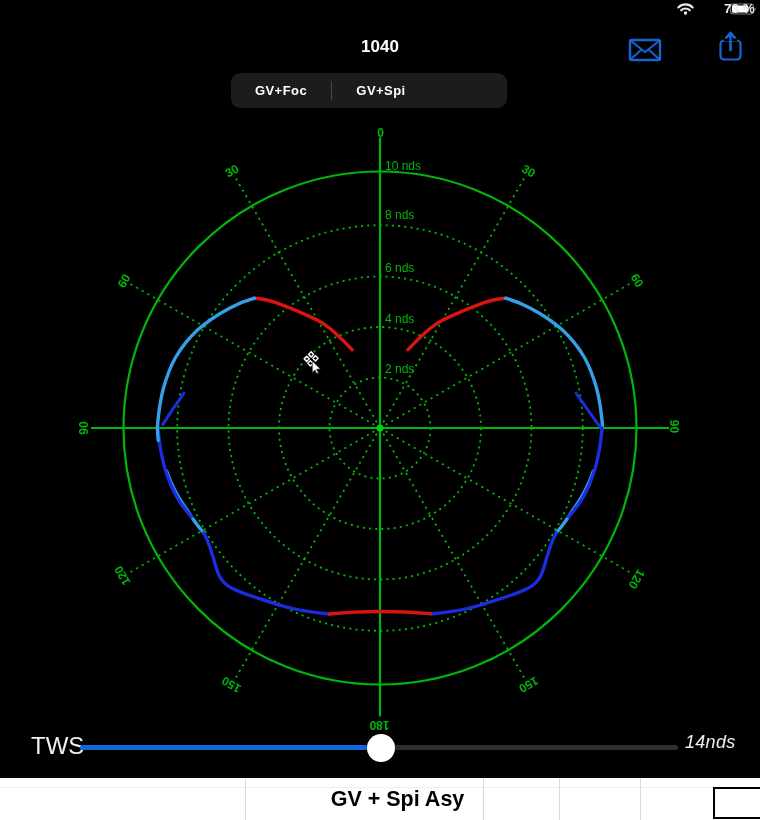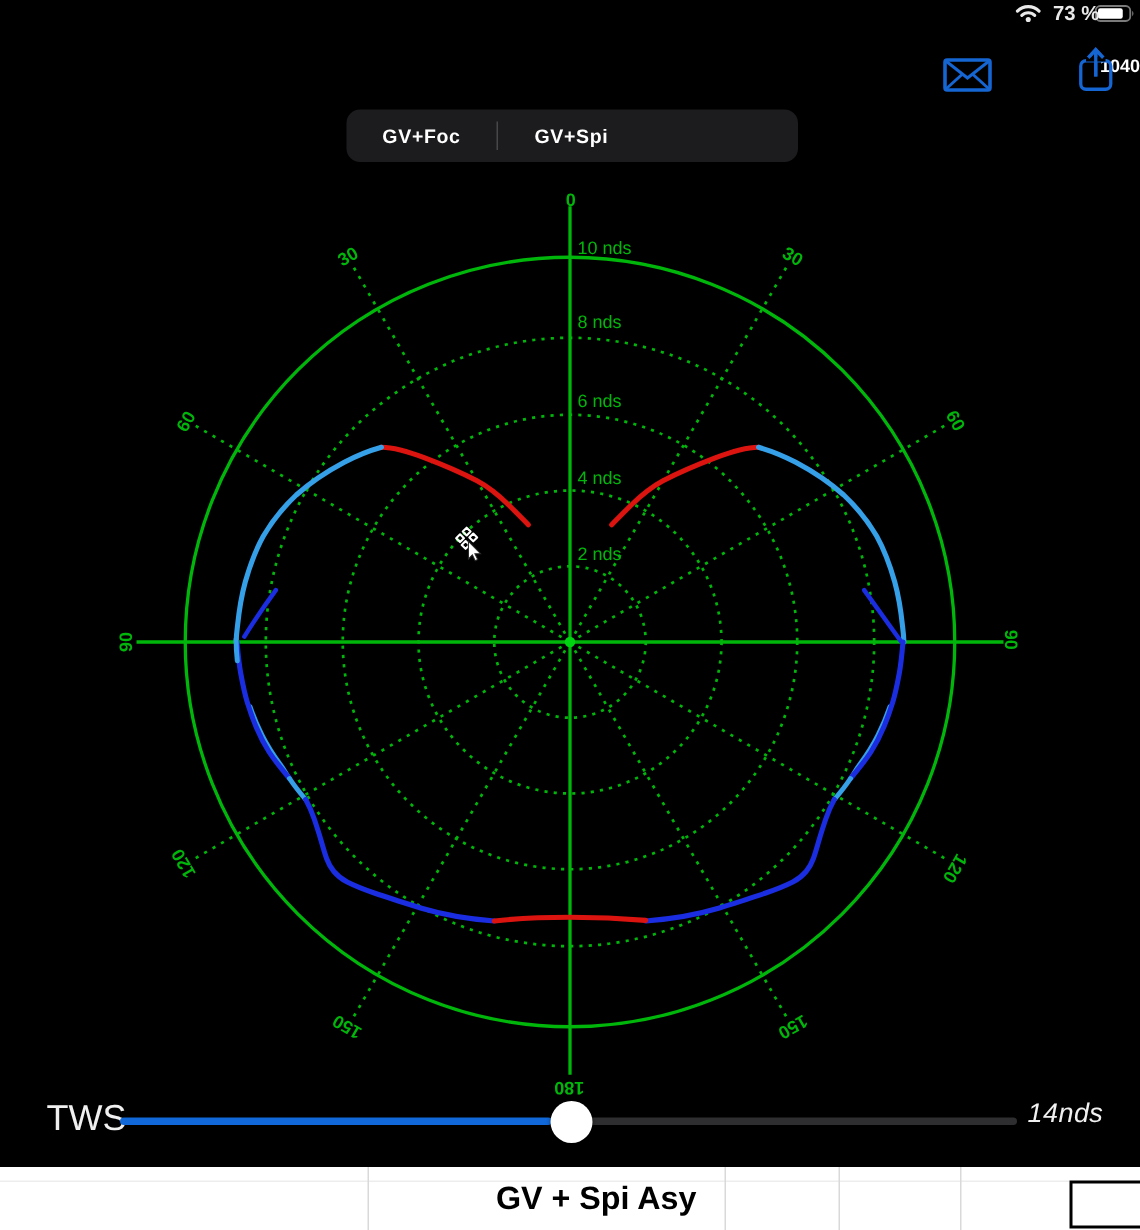--- a/index.html
+++ b/index.html
@@ -1,23 +1,23 @@
 <!DOCTYPE html>
 <html><head>
 <meta charset="utf-8">
 <style>
 html,body{margin:0;padding:0;width:760px;height:820px;background:#fff;overflow:hidden;
   font-family:"Liberation Sans",sans-serif;}
 #stage{position:absolute;top:0;left:0;width:760px;height:820px;overflow:hidden;}
 .title,.sb,.tws,.nds14,.celltext,.seg .s,.seg{filter:blur(0px);}
 .black{position:absolute;top:0;left:0;width:760px;height:778px;background:#000;}
-.title{position:absolute;top:36.5px;left:0;width:760px;text-align:right;color:#fff;
-  font-size:12px;font-weight:bold;}
+.title{position:absolute;top:36.5px;left:0;width:760px;text-align:center;color:#fff;
+  font-size:17px;font-weight:bold;}
 .sb{position:absolute;color:#e9e9e9;font-size:13.5px;font-weight:600;}
-.seg{position:absolute;left:231px;top:73px;width:301px;height:35px;background:#1c1c1e;
+.seg{position:absolute;left:231px;top:73px;width:276px;height:35px;background:#1c1c1e;
   border-radius:9px;display:flex;align-items:center;}
 .seg .s{width:100px;height:35px;display:flex;align-items:center;justify-content:center;
   color:#fff;font-size:13px;font-weight:600;letter-spacing:.45px;position:relative;}
 .seg .sel{background:#60606a;background:#616166;border-radius:7px;height:31px;margin:2px 0;
   font-weight:600;}
 .seg .div1{position:absolute;left:100px;top:8px;width:1px;height:19px;background:#47474a;}
 .tws{position:absolute;left:31px;top:732px;color:#f0f0f0;font-size:24px;}
 .nds14{position:absolute;left:685px;top:732px;color:#f0f0f0;font-size:18px;letter-spacing:.3px;font-style:italic;}
 .trackL{position:absolute;left:80px;top:745px;width:288px;height:5px;background:#1168d8;border-radius:2.5px;}
 .trackR{position:absolute;left:392px;top:745px;width:286px;height:5px;background:#2e2e30;border-radius:2.5px;}
@@ -39,21 +39,21 @@
 <svg width="760" height="20" style="left:0;top:0">
   <g stroke="#e9e9e9" fill="none" stroke-linecap="round">
     <path d="M678.3 7.4 a 10.2 10.2 0 0 1 14.4 0" stroke-width="2.1"></path>
     <path d="M681.2 10.3 a 6.1 6.1 0 0 1 8.6 0" stroke-width="2.1"></path>
   </g>
   <circle cx="685.5" cy="13" r="1.7" fill="#e9e9e9"></circle>
   <rect x="730.5" y="4" width="23" height="10" rx="3" fill="none" stroke="#7a7a7a" stroke-width="1.2"></rect>
   <rect x="732" y="5.5" width="16.5" height="7" rx="1.5" fill="#fff"></rect>
   <path d="M754.8 7.2 a2.4 2.4 0 0 1 0 3.6 z" fill="#7a7a7a"></path>
 </svg>
-<div class="sb" style="left:702px;top:0.5px;">73 %</div>
+<div class="sb" style="left:724px;top:0.5px;">73 %</div>
 
 <div class="title">1040</div>
 
 <svg width="760" height="70" style="left:0;top:0">
   <g stroke="#1565d2" fill="none">
     <rect x="630" y="40" width="30" height="20" rx="1.5" stroke-width="2.4"></rect>
     <path d="M631 41 L645 52 L659 41" stroke-width="2"></path>
     <path d="M631 59 L641.5 49.5 M659 59 L648.5 49.5" stroke-width="2"></path>
     <rect x="720.5" y="40.5" width="20" height="19" rx="3.5" stroke-width="2.2"></rect>
     <path d="M730.5 51 L730.5 33.5" stroke-width="2.2"></path>

